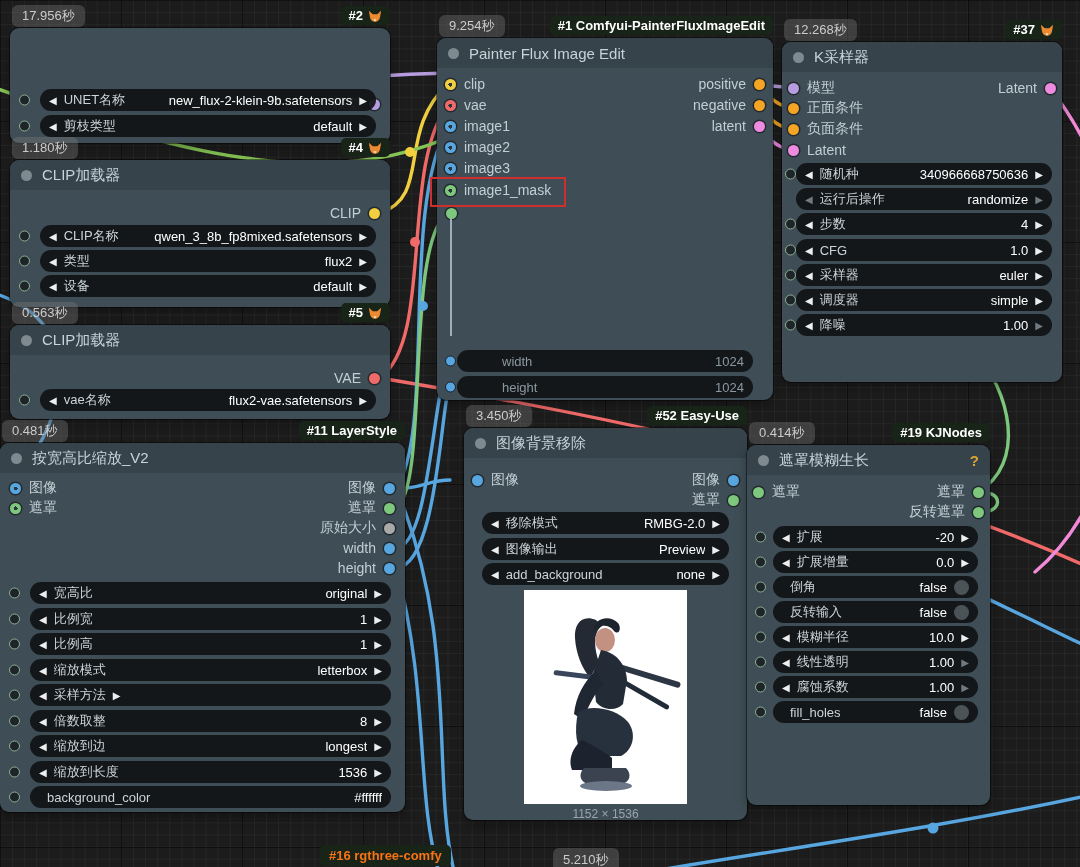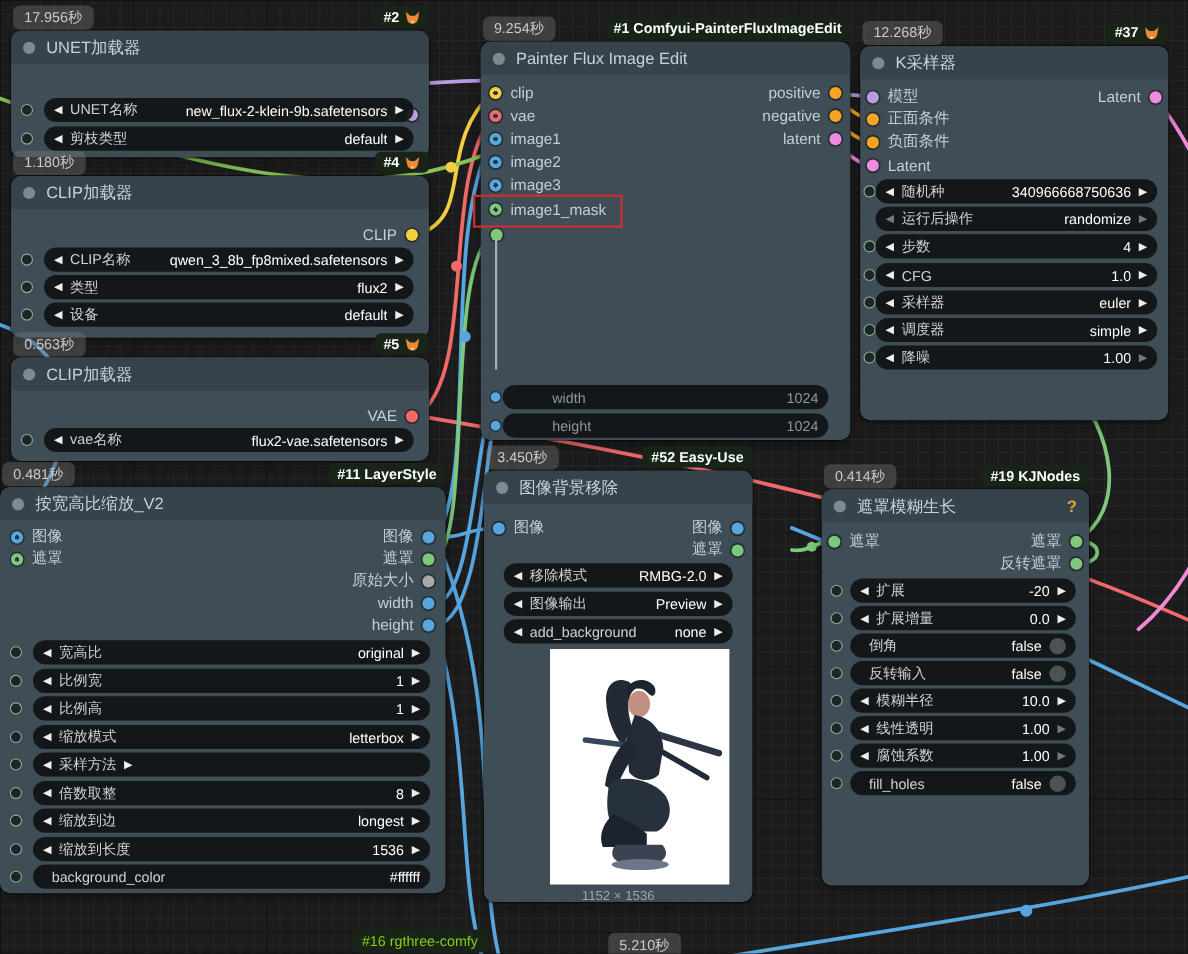--- a/index.html
+++ b/index.html
@@ -42,21 +42,21 @@
   .port{position:absolute;left:-21px;top:50%;transform:translateY(-50%);width:9px;height:9px;
     border-radius:50%;background:#1e2529;border:1.5px solid #8fae92;}
   .port.blue{background:#58a6e0;border-color:#14222e;}
   .ta{position:absolute;background:#2c3a42;border:1px solid #232f36;border-radius:4px;resize:none;
     color:#9fb0ba;font-family:"DejaVu Sans Mono",monospace;font-size:12px;padding:3px 6px 3px 10px;box-sizing:border-box;}
   .ta::placeholder{color:#66757e;}
   .caret{position:absolute;width:2px;background:#9fb0ba;}
   .hl{position:absolute;border:2px solid #cf2e2e;z-index:5;}
   .prev{position:absolute;background:#fff;}
   .cap{position:absolute;color:#9aa5ad;font-size:12px;text-align:center;left:0;right:0;}
-  .fl-badge{position:absolute;background:#182417;color:#84cc16;font-size:13px;font-weight:normal;
+  .fl-badge{position:absolute;background:#182417;color:#f97316;font-size:13px;font-weight:bold;
     padding:3px 9px;border-radius:5px;z-index:2;white-space:nowrap;}
   .fl-timer{position:absolute;background:rgba(120,120,120,.38);color:#cbcbcb;font-size:13px;
     padding:3px 10px;border-radius:6px;z-index:2;white-space:nowrap;}
 </style>
 </head>
 <body>
 
 <div id="canvas">
 
 <svg id="wires" width="1080" height="867">
@@ -98,24 +98,20 @@
 
 <div class="node" style="left:10px;top:28px;width:380px;height:115px">
   <div class="bt">17.956秒</div>
   <div class="bid">
         <span>#2</span>
         <svg class="fox" viewBox="0 0 16 16">
           <path d="M1 2 L5.5 6 L10.5 6 L15 2 L13.8 9 C13.3 12.5 11 14.5 8 14.5 C5 14.5 2.7 12.5 2.2 9 Z" fill="#ec8a33"></path>
           <path d="M8 14.5 L6.3 11.8 L9.7 11.8 Z" fill="#f7e7d8"></path>
         </svg>
       </div>
-  <div class="hd">
-        <span class="cdot"></span>
-        <span class="ttl">UNET加载器</span>
-      </div>
   <div class="srow r" style="right:10px;top:66px">
         <span class="dot" style="color:#b79ce0"></span>
         <span>模型</span>
       </div>
 
   <div class="w" style="top:61px"></div>
 
   <div class="w" style="top:61px">
     <span class="port"></span>
     <div class="pill">
@@ -380,21 +376,21 @@
       </div>
   <div class="w dimtxt" style="left:20px;right:20px;top:338px">
         <span class="port blue" style="left:-12px"></span>
         <div class="pill">
           <span class="wl" style="padding-left:36px">height</span>
           <span class="wv">1024</span>
         </div>
       </div>
 </div>
 
-<div class="node" style="left:440px;top:428px;width:244px;height:392px">
+<div class="node" style="left:464px;top:428px;width:283px;height:392px">
   <div class="bt">3.450秒</div>
   <div class="bid">#52 Easy-Use</div>
   <div class="hd">
         <span class="cdot"></span>
         <span class="ttl">图像背景移除</span>
       </div>
   <div class="srow" style="left:8px;top:42px">
         <span class="dot" style="color:#58a6e0"></span>
         <span>图像</span>
       </div>

